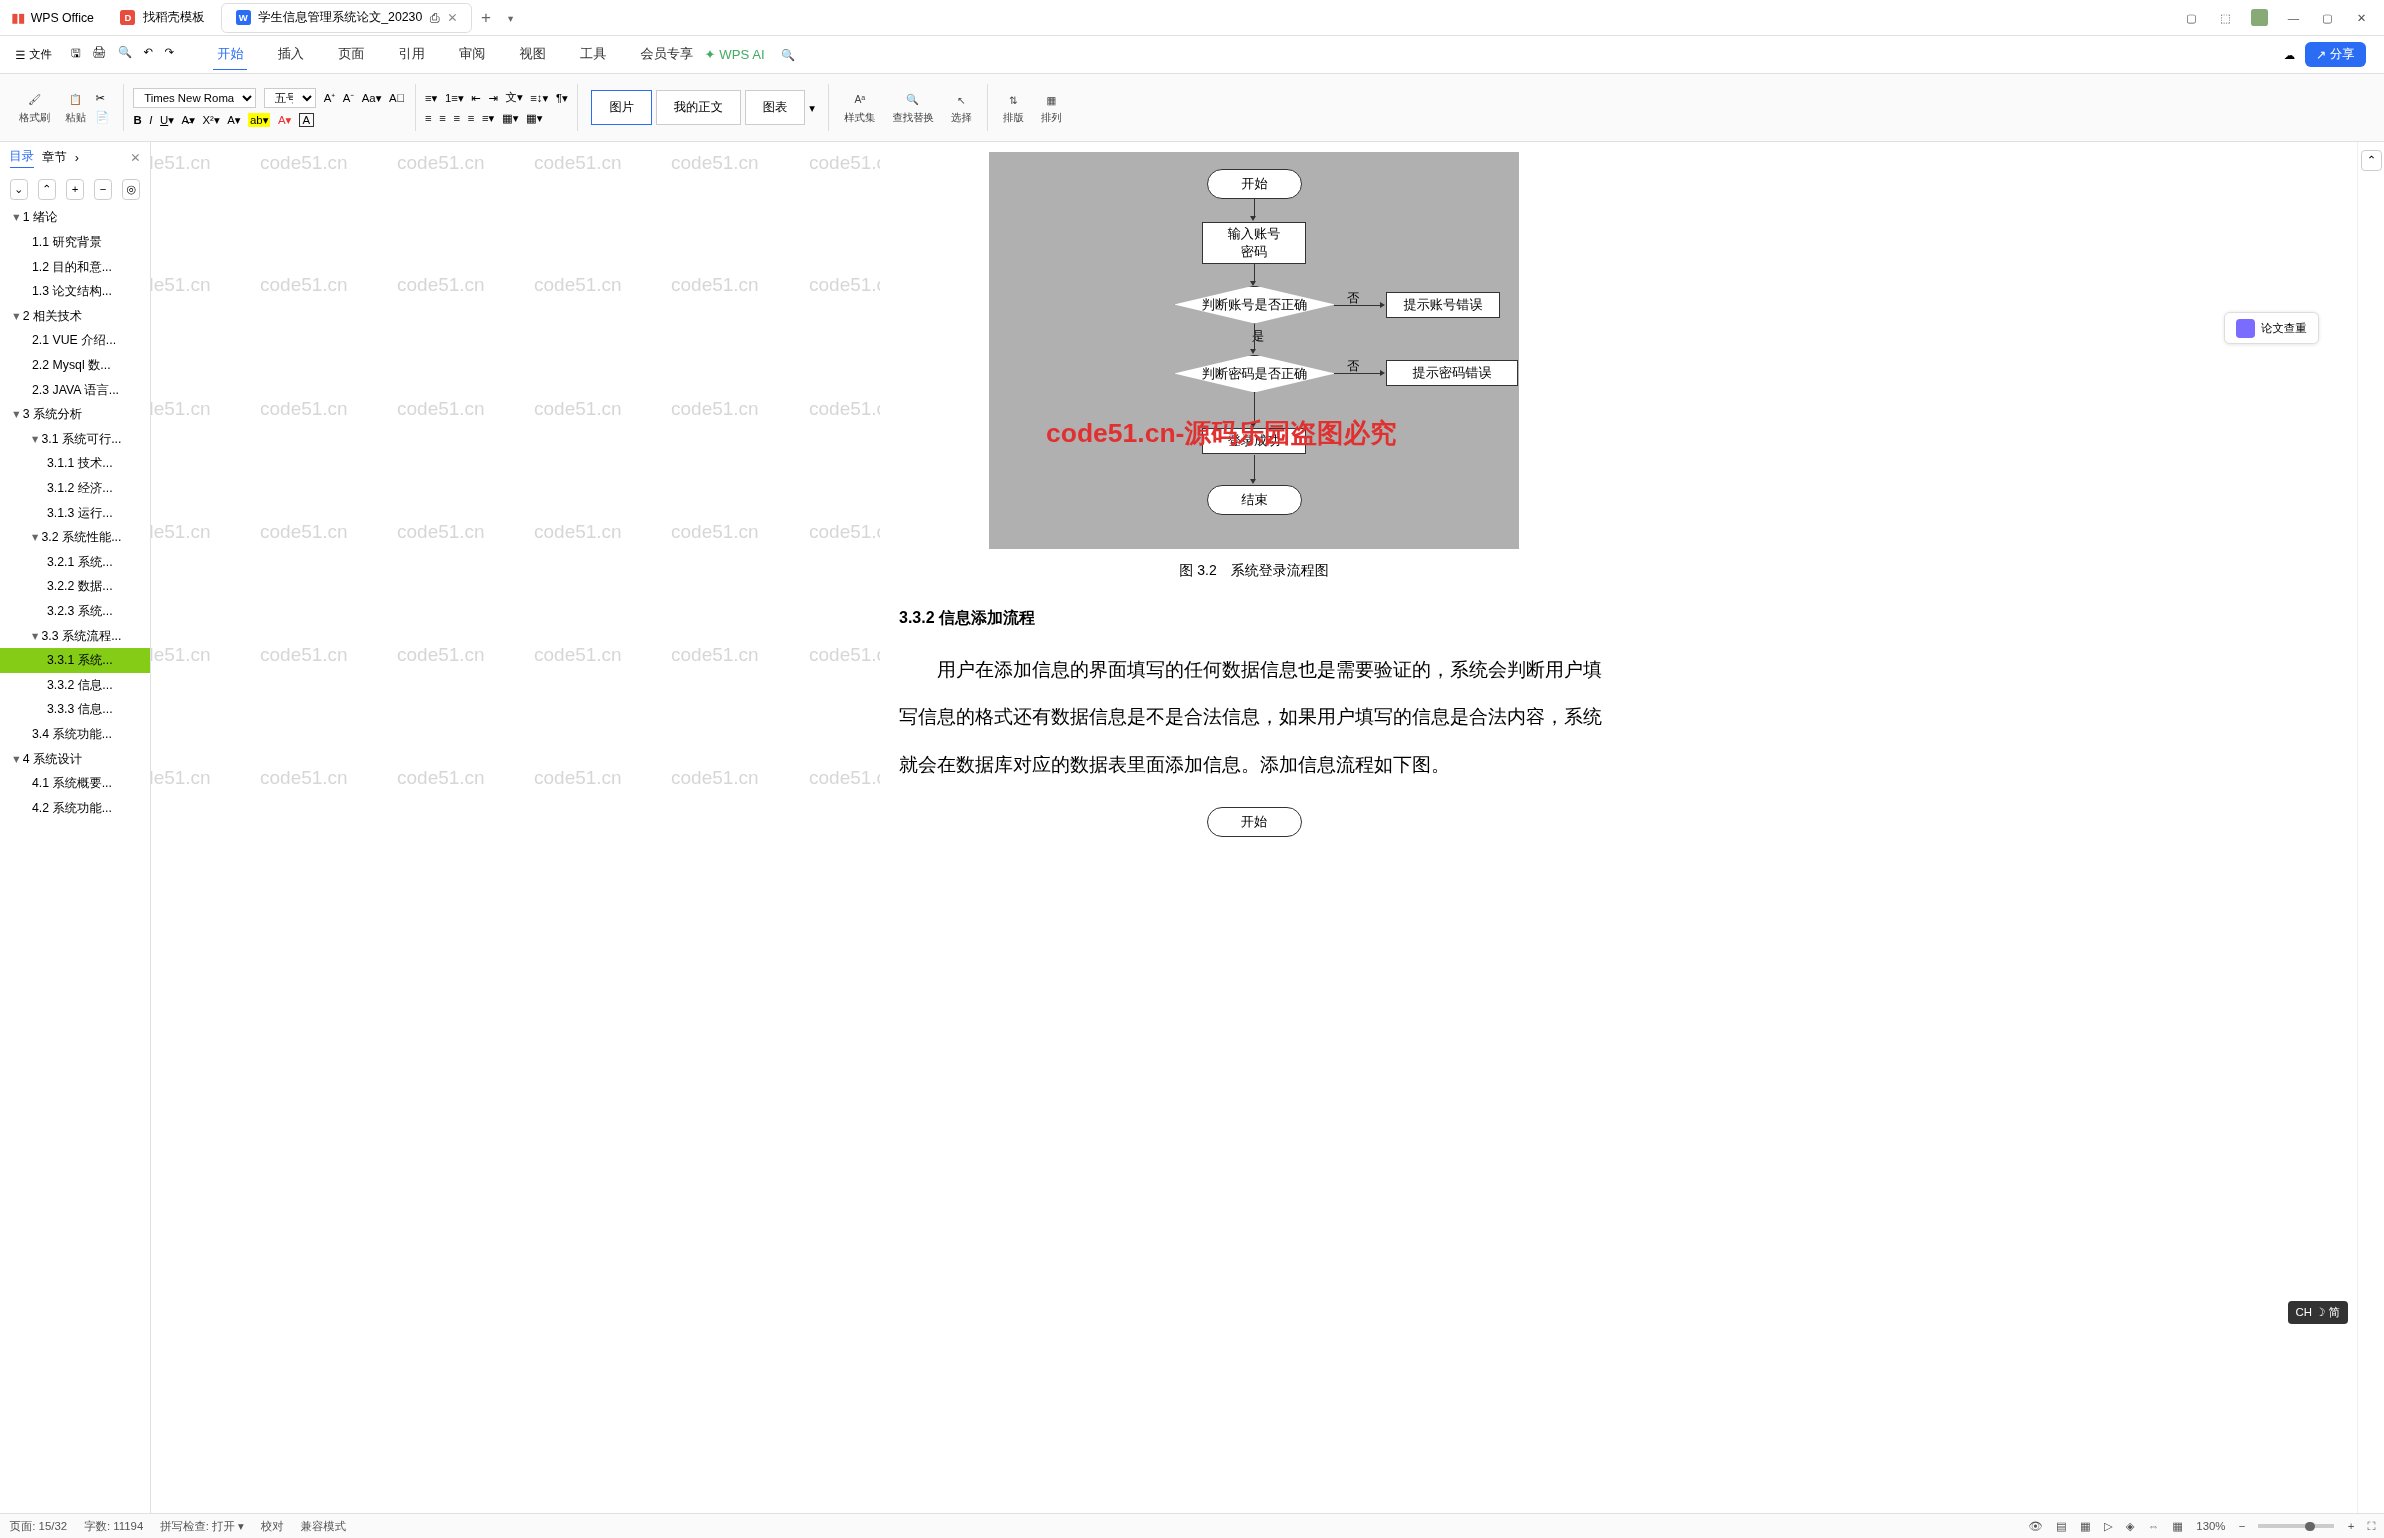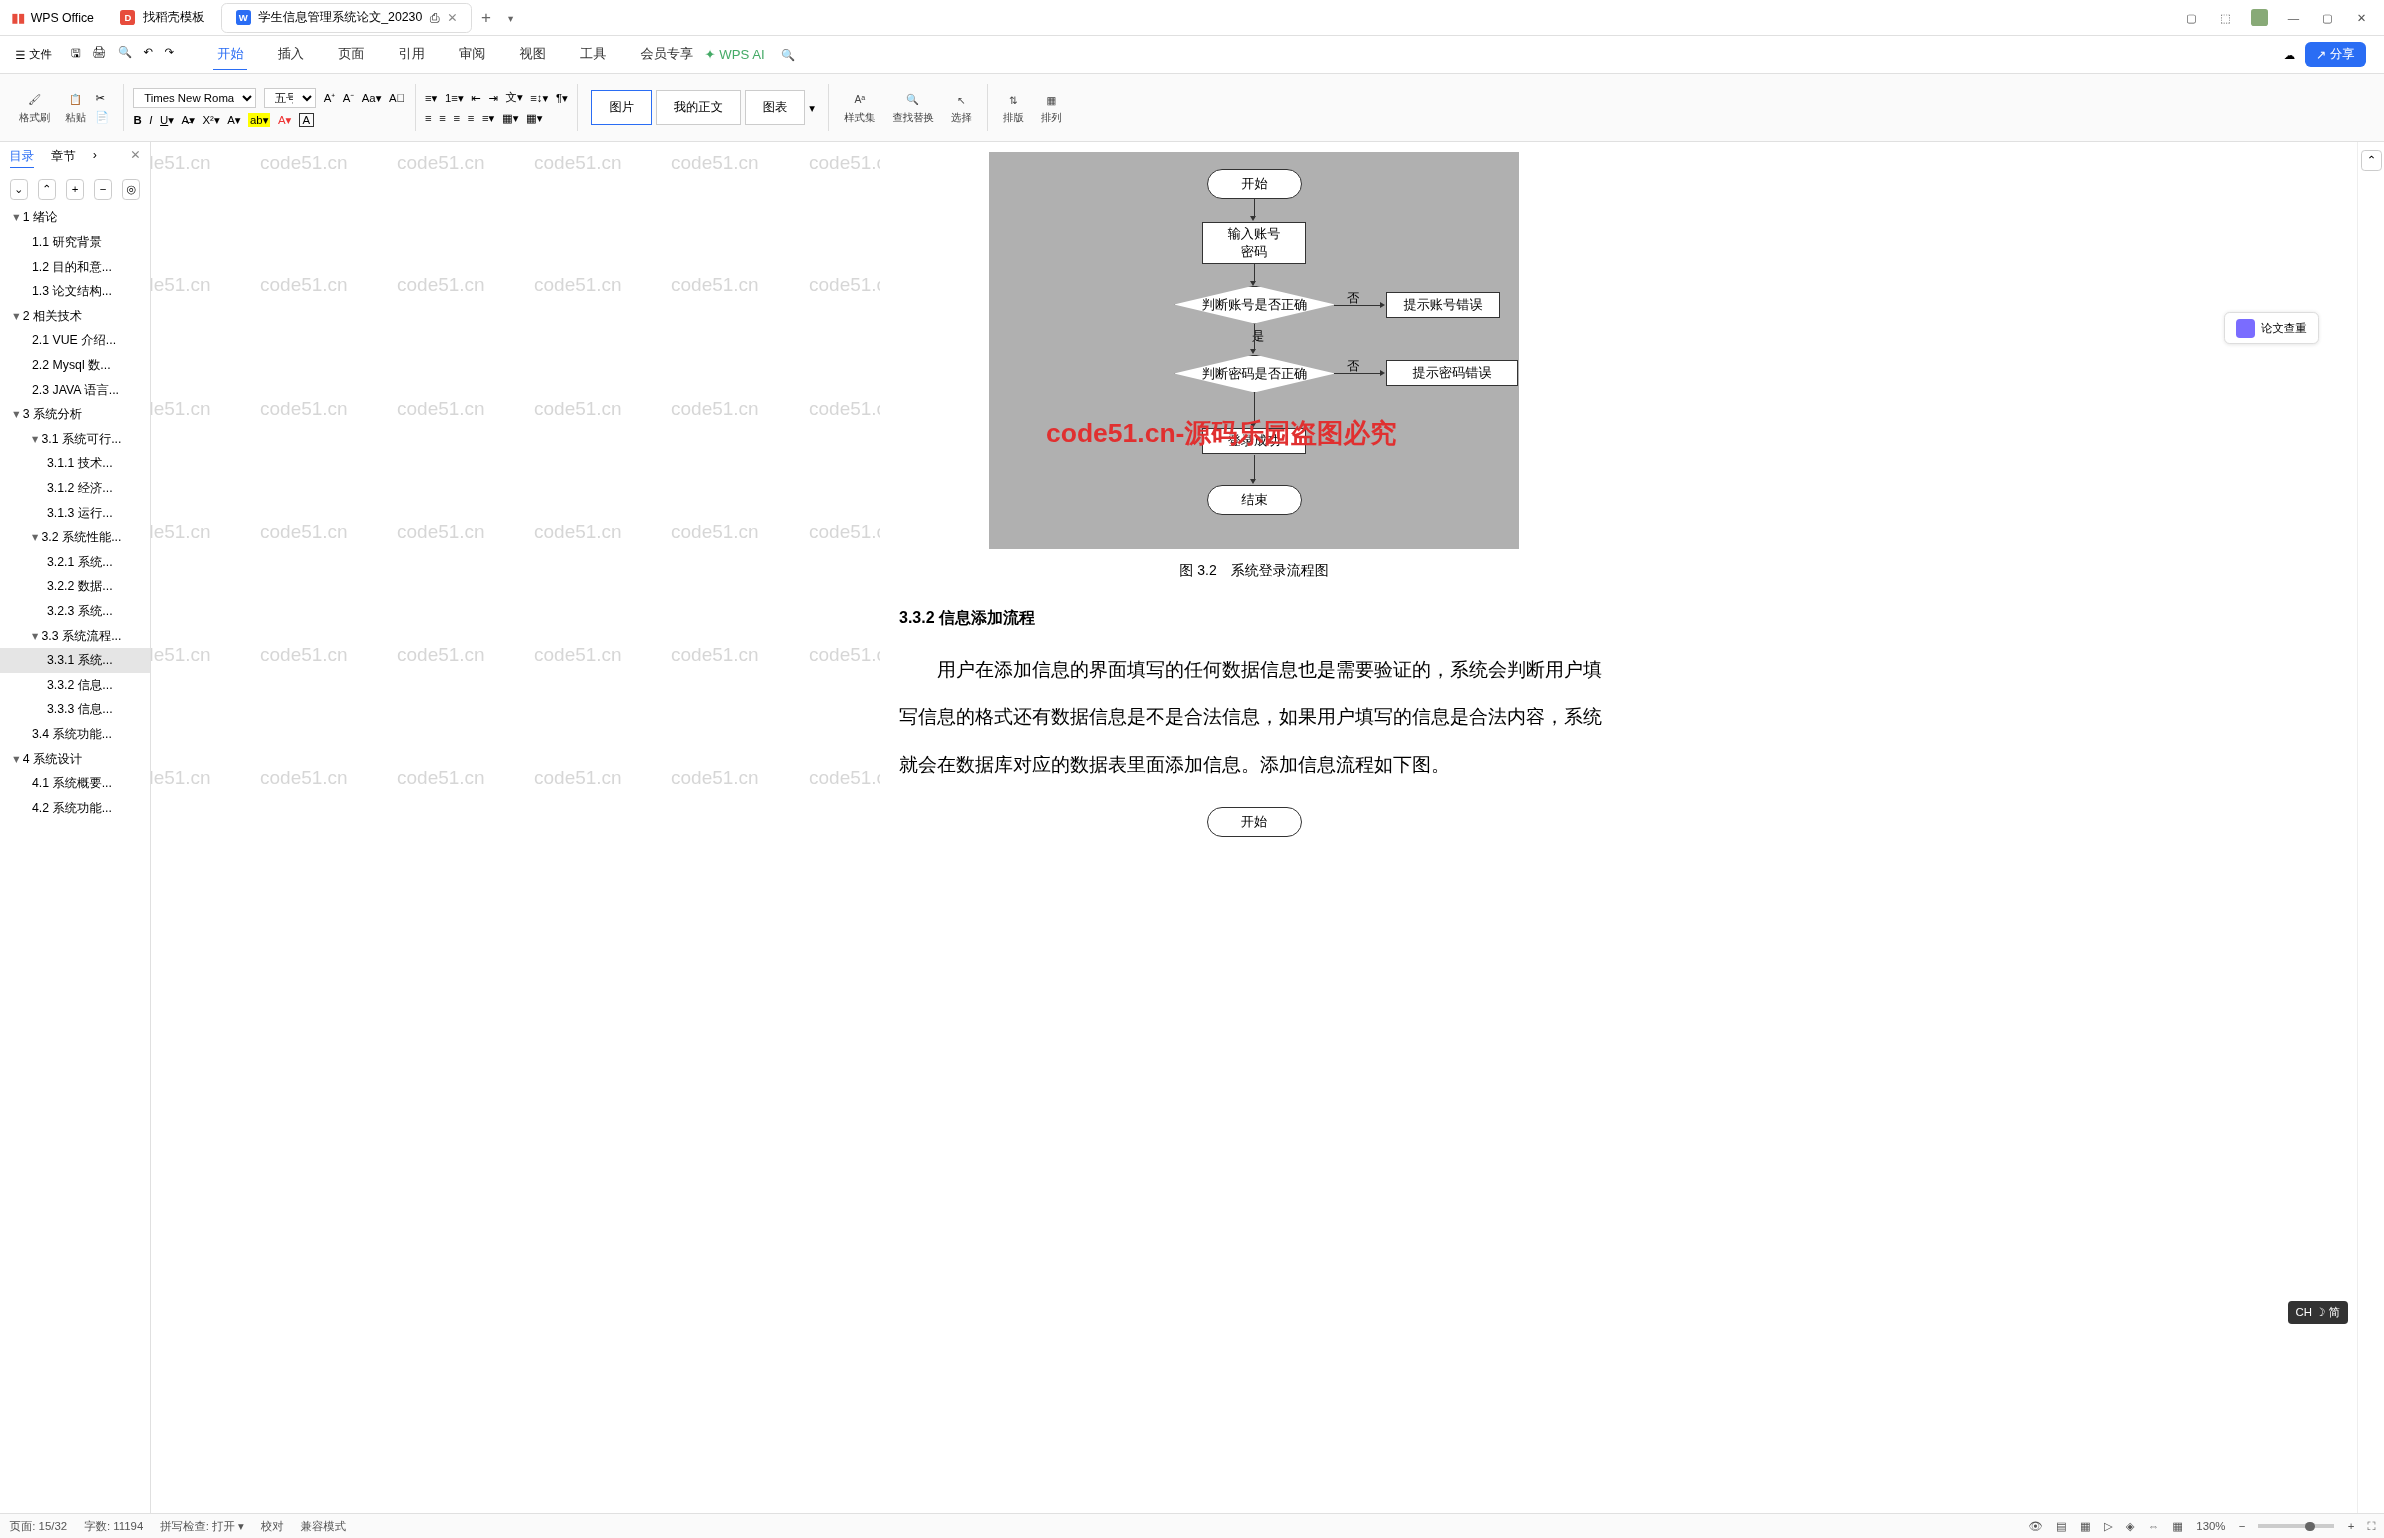--- a/index.html
+++ b/index.html
@@ -31,31 +31,31 @@
 .rsep { width: 0.9px; height: 47px; background: #ddd; margin: 0 3.8px; }
 .rselect { border: 0.9px solid #ccc; padding: 1.9px 5.7px; font-size: 11.4px; background:#fff; }
 .iconbox { width: 19px; height: 19px; display: inline-flex; align-items: center; justify-content: center; }
 .stylebox { border: 0.9px solid #ccc; padding: 7.6px 17px; font-size: 12.3px; background:#fff; }
 .stylebox.selected { border: 1.9px solid #2a6df4; }
 .ribbon-cols { display:flex; flex-direction:column; gap:5.7px; }
 .ribbon-row { display:flex; gap:7.6px; align-items:center; }
 
 .main { display: flex; height: calc(100% - 36px - 38px - 68px - 26.5px); }
 .sidebar { width: 151px; border-right: 0.9px solid #e0e0e0; display: flex; flex-direction: column; }
-.side-tabs { display: flex; align-items: flex-start; padding: 5.7px 9.5px; gap: 17px; font-size: 12.3px; }
+.side-tabs { display: flex; align-items: center; padding: 5.7px 9.5px; gap: 8px; font-size: 12.3px; }
 .side-tab.active { color: #2a6df4; border-bottom: 1.9px solid #2a6df4; padding-bottom: 1.9px; }
 .side-close { margin-left: auto; color: #888; }
 .side-tools { display: flex; gap: 9.5px; padding: 5.7px 9.5px; }
 .side-tool { width: 21px; height: 21px; border: 0.9px solid #ccc; border-radius: 3.8px; display:flex; align-items:center; justify-content:center; font-size:11.4px; }
 .toc { flex: 1; overflow-y: auto; font-size: 12.3px; }
 .toc-item { padding: 3.8px 7.6px 3.8px 26.5px; white-space: nowrap; overflow: hidden; text-overflow: ellipsis; cursor: pointer; }
 .toc-item.l1 { padding-left: 13.2px; }
 .toc-item.l2 { padding-left: 32px; }
 .toc-item.l3 { padding-left: 47px; }
-.toc-item.selected { background: #e5e5e5; }
+.toc-item.selected { background: #84cc16; }
 .toc-caret { display:inline-block; width:9.5px; color:#666; }
 
 .canvas { flex: 1; background: #fff; position: relative; overflow: hidden; }
 .watermark { position: absolute; color: rgba(120,120,120,0.3); font-size: 19px; pointer-events:none; }
 .page { width: 748px; margin: 0 auto; background: #fff; position: relative; }
 .figure { width: 530px; height: 397px; background: #b0b0b0; margin: 9.5px auto; position: relative; }
 .flow-box { position: absolute; background: #fff; border: 0.9px solid #333; display: flex; align-items: center; justify-content: center; text-align: center; font-size: 13.2px; flex-direction: column; }
 .flow-term { border-radius: 47px; width: 95px; height: 30px; }
 .flow-proc { width: 104px; }
 .flow-dec { width: 161px; height: 38px; transform: rotate(0deg); background: none; border: none; }

